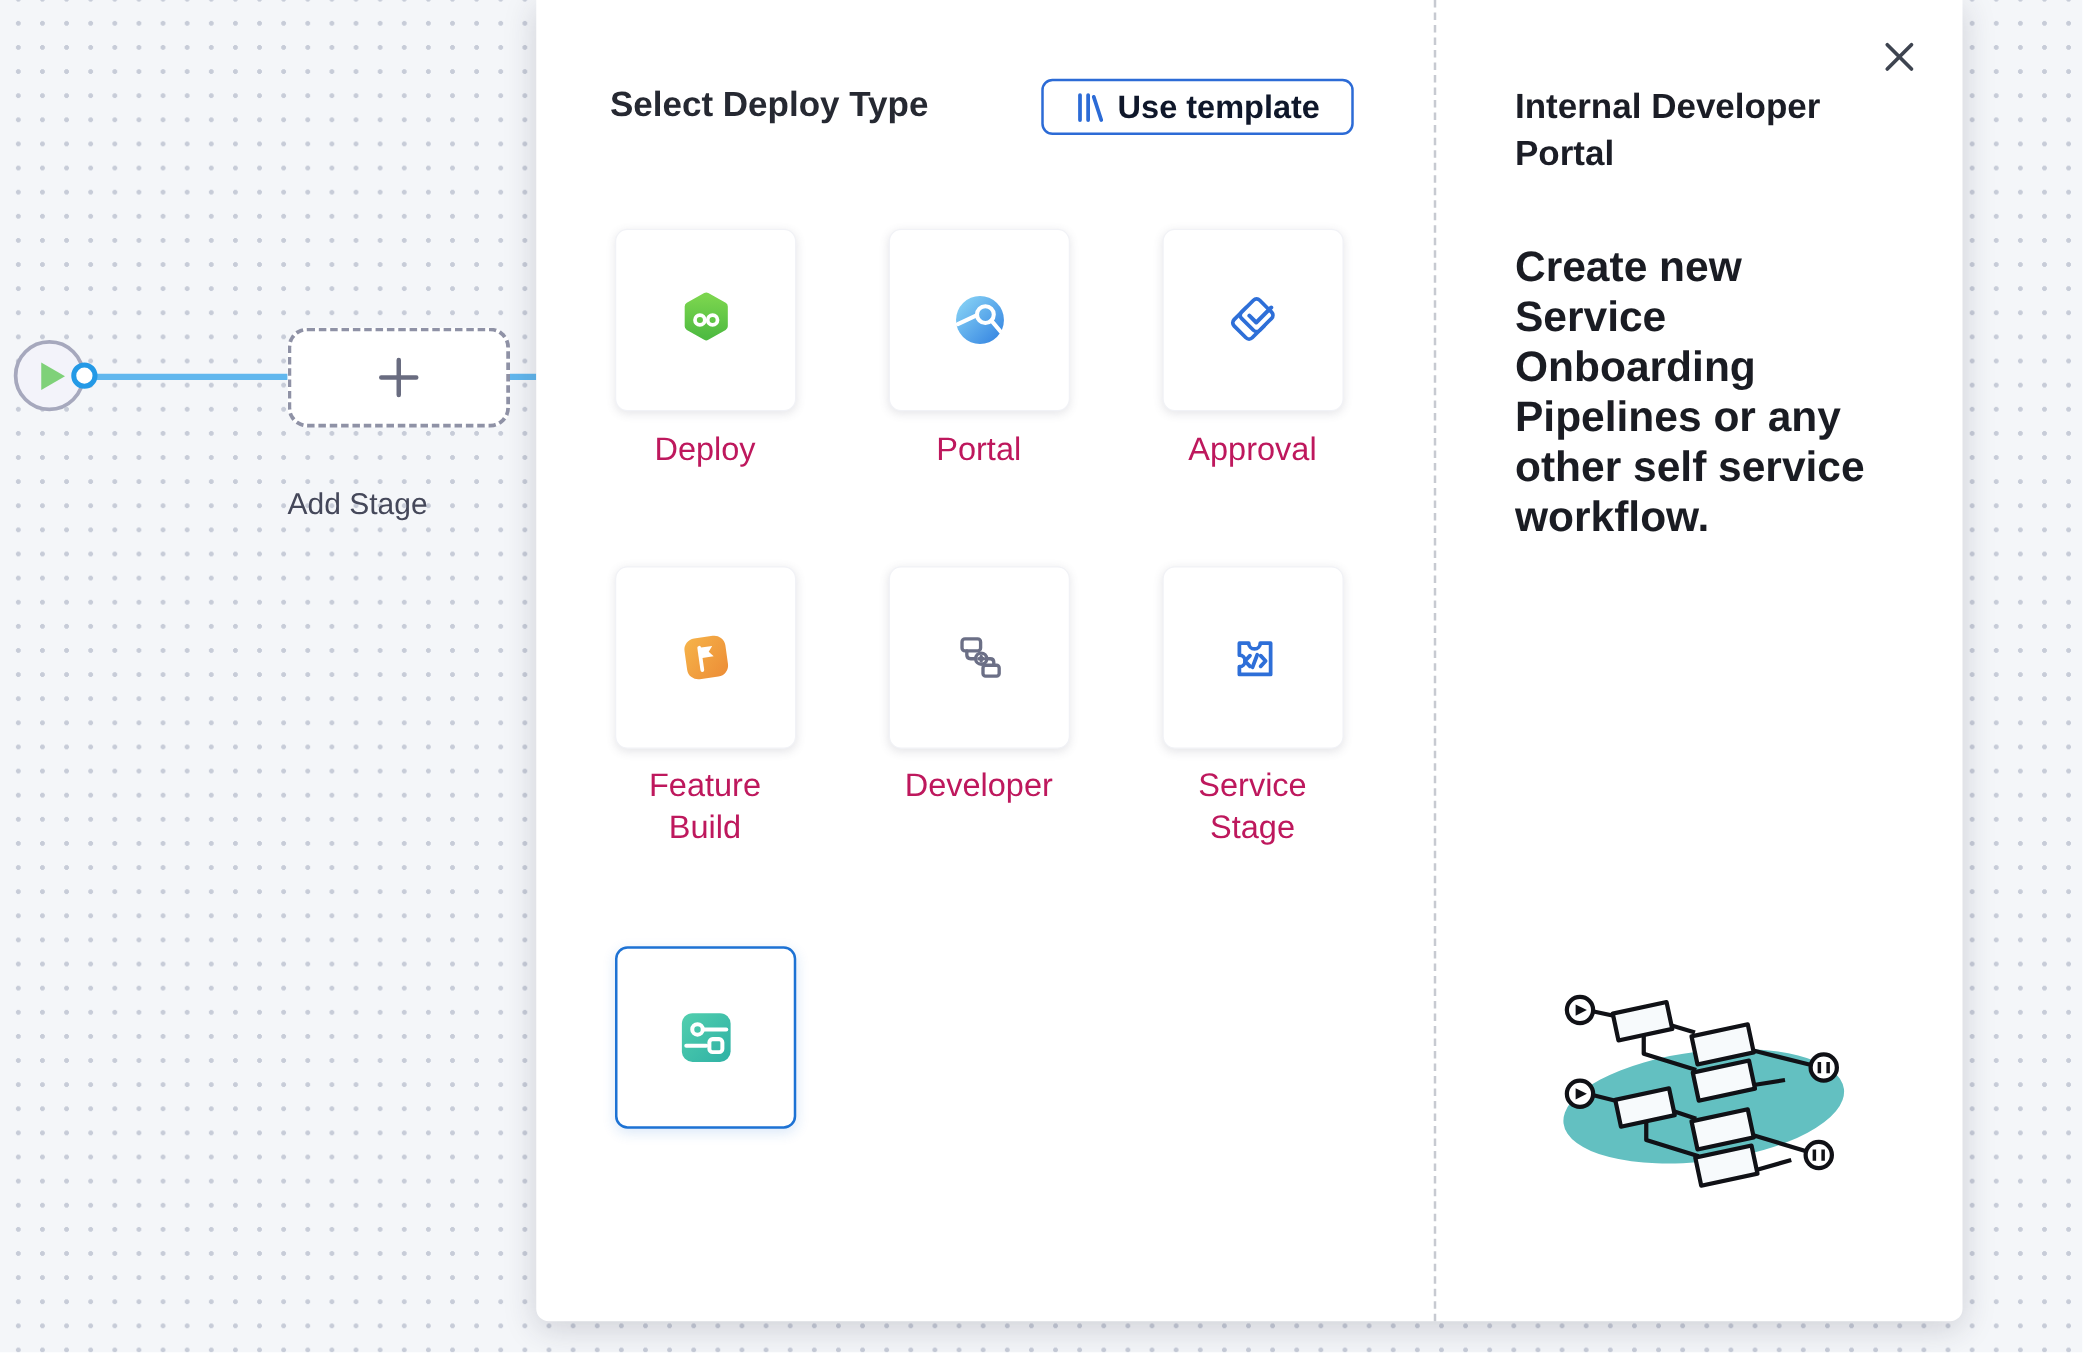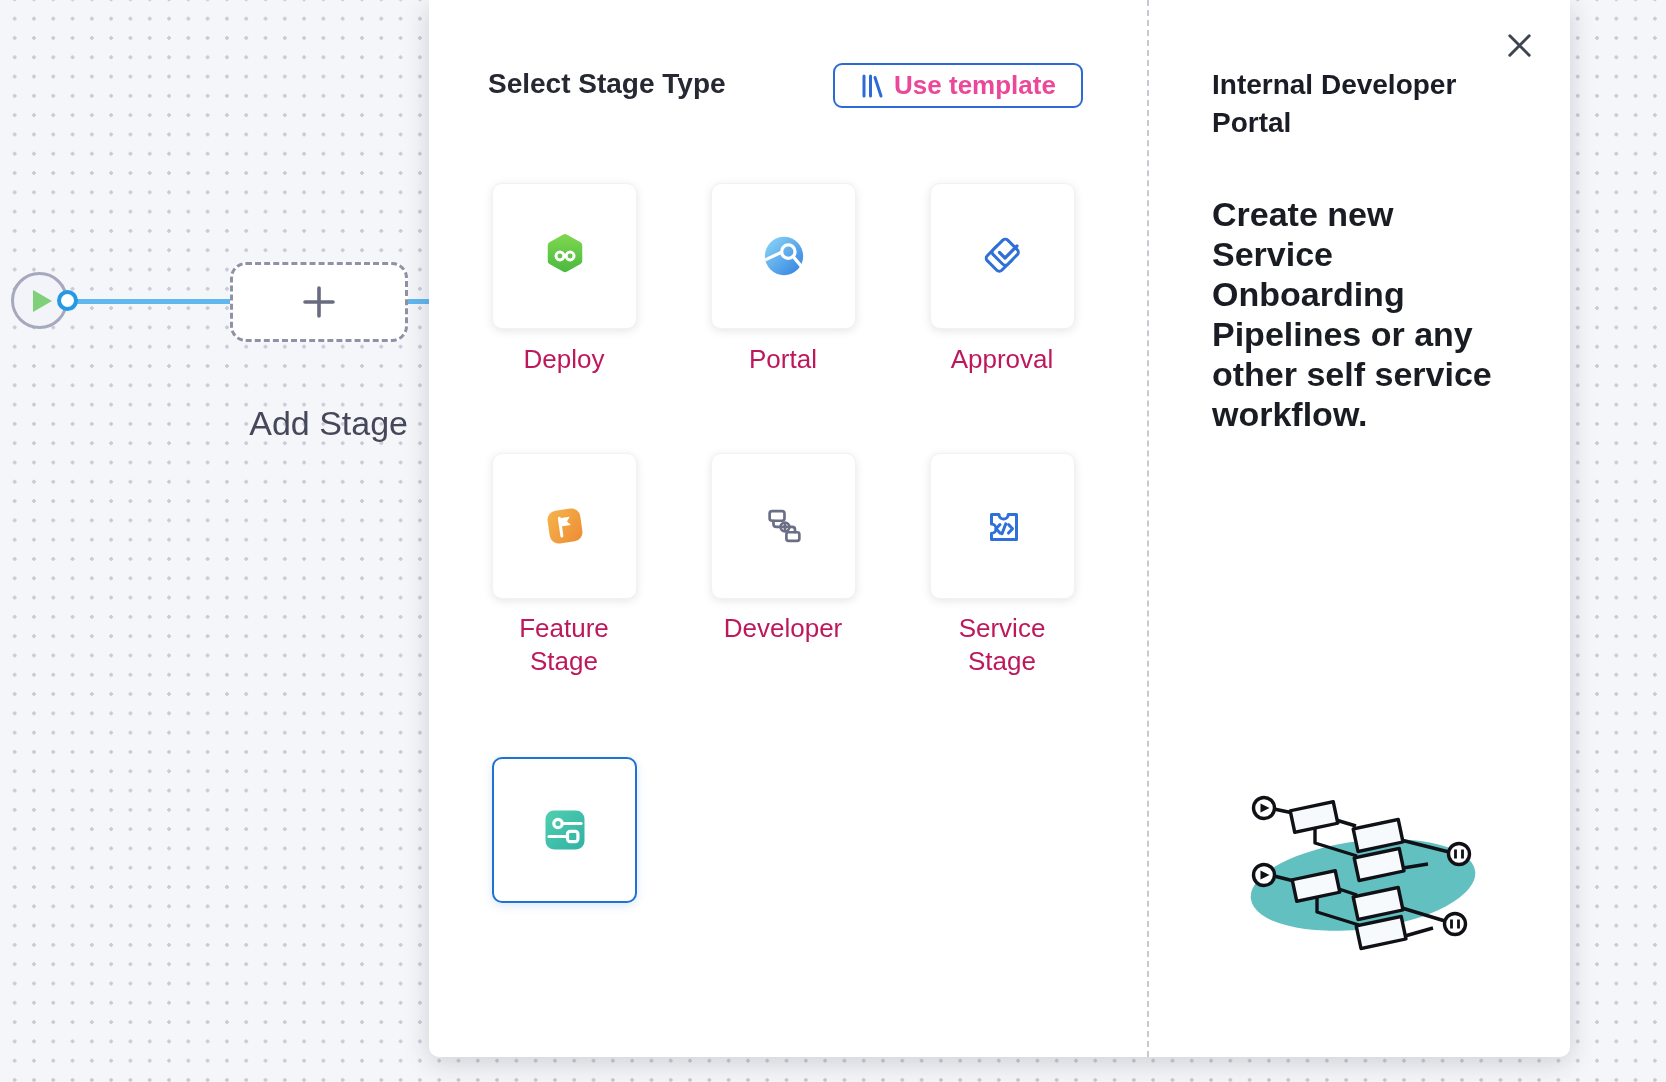--- a/index.html
+++ b/index.html
@@ -30,38 +30,38 @@
   }
   .flow-line{position:absolute;height:5px;background:#61b7ee;top:299px;}
   .line-a{left:76px;width:154px;}
   .line-b{left:408px;width:21px;}
   .add-stage-box{
     position:absolute;left:230px;top:262px;width:178px;height:80px;box-sizing:border-box;
     background:#fff;border:3px dashed #8f92a6;border-radius:16px;
     display:flex;align-items:center;justify-content:center;
   }
   .add-stage-label{
-    position:absolute;left:230px;top:404px;width:178px;text-align:right;
-    font-size:34px;color:#45485a;
+    position:absolute;left:230px;top:390px;width:178px;text-align:left;
+    font-size:24px;color:#45485a;
   }
   
   .modal{
     position:absolute;left:429px;top:0;width:1141px;height:1057px;
     background:#fff;border-radius:0 0 10px 10px;
     box-shadow:0 6px 26px rgba(40,41,61,.18);
   }
   .modal-title{
     position:absolute;left:59px;top:69px;
     font-size:28px;font-weight:bold;color:#262932;line-height:30px;
   }
   .use-template-btn{
     position:absolute;left:404px;top:63px;width:250px;height:45px;box-sizing:border-box;
     border:2px solid #2c6bd6;border-radius:9px;background:#fff;cursor:pointer;
     display:flex;align-items:center;justify-content:center;gap:10px;
-    color:#ec4899;font-size:26px;font-weight:600;font-family:inherit;
+    color:#0f172a;font-size:26px;font-weight:600;font-family:inherit;
   }
   .tile{
     position:absolute;width:145px;height:146px;box-sizing:border-box;
     background:#fff;border:1px solid #f1f2f6;border-radius:10px;cursor:pointer;
     box-shadow:0 2px 8px rgba(75,80,100,.14);
     display:flex;align-items:center;justify-content:center;
   }
   .tile.selected{border:2px solid #1d72d4;box-shadow:0 3px 10px rgba(29,114,212,.16);}
   .tile-label{
     position:absolute;width:132px;text-align:center;
@@ -106,21 +106,21 @@
 
   <div class="add-stage-box">
     <svg width="36" height="36" viewBox="0 0 36 36">
       <path d="M18 4v28M4 18h28" stroke="#696c80" stroke-width="3.6" stroke-linecap="round" fill="none"></path>
     </svg>
   </div>
   <div class="add-stage-label">Add Stage</div>
 
   <div class="modal">
 
-    <div class="modal-title">Select Stage Type</div>
+    <div class="modal-title">Select Deploy Type</div>
 
     <button class="use-template-btn">
       <svg width="24" height="26" viewBox="0 0 24 26">
         <path d="M4 3v20M10.5 3v20M15 4.5l6 18.5" stroke="#2c6bd6" stroke-width="3" stroke-linecap="round" fill="none"></path>
       </svg>
       <span>Use template</span>
     </button>
 
     <div class="tile c1 r1">
       <svg width="46" height="46" viewBox="0 0 48 48">
@@ -172,21 +172,21 @@
               <stop offset="1" stop-color="#ec8c36"></stop>
         </linearGradient>
           </defs>
         <rect x="7.5" y="7.5" width="33" height="33" rx="9" fill="url(#gff)" transform="rotate(-8 24 24)"></rect>
         <g transform="rotate(-8 24 24)">
           <path d="M19.5 33.5v-18" stroke="#fff" stroke-width="3" stroke-linecap="round"></path>
           <path d="M19.5 15.5h10.5l-3.4 4.2 3.4 4.2H19.5z" fill="#fff"></path>
         </g>
       </svg>
     </div>
-    <div class="tile-label lr2" style="left:69px">Feature Stage</div>
+    <div class="tile-label lr2" style="left:69px">Feature Build</div>
 
     <div class="tile c2 r2">
       <svg width="46" height="46" viewBox="0 0 48 48">
         <g stroke="#6b6f86" stroke-width="2.8" fill="none" stroke-linecap="round" stroke-linejoin="round">
           <rect x="9" y="8.5" width="15.5" height="10" rx="2.5"></rect>
           <path d="M13 18.5v3.5c0 2 1.2 3 3.2 3h3.4"></path>
           <circle cx="25" cy="25" r="4.6"></circle>
           <path d="M25 23v4M23 25h4"></path>
           <path d="M29.8 25h2.7c2 0 3 1.1 3 3v2.5"></path>
           <rect x="26.5" y="30.5" width="13.5" height="9" rx="2.2"></rect>

